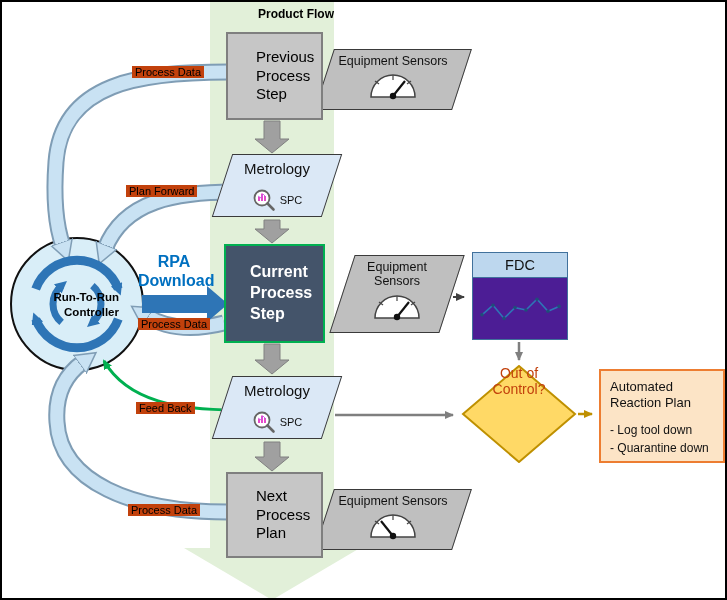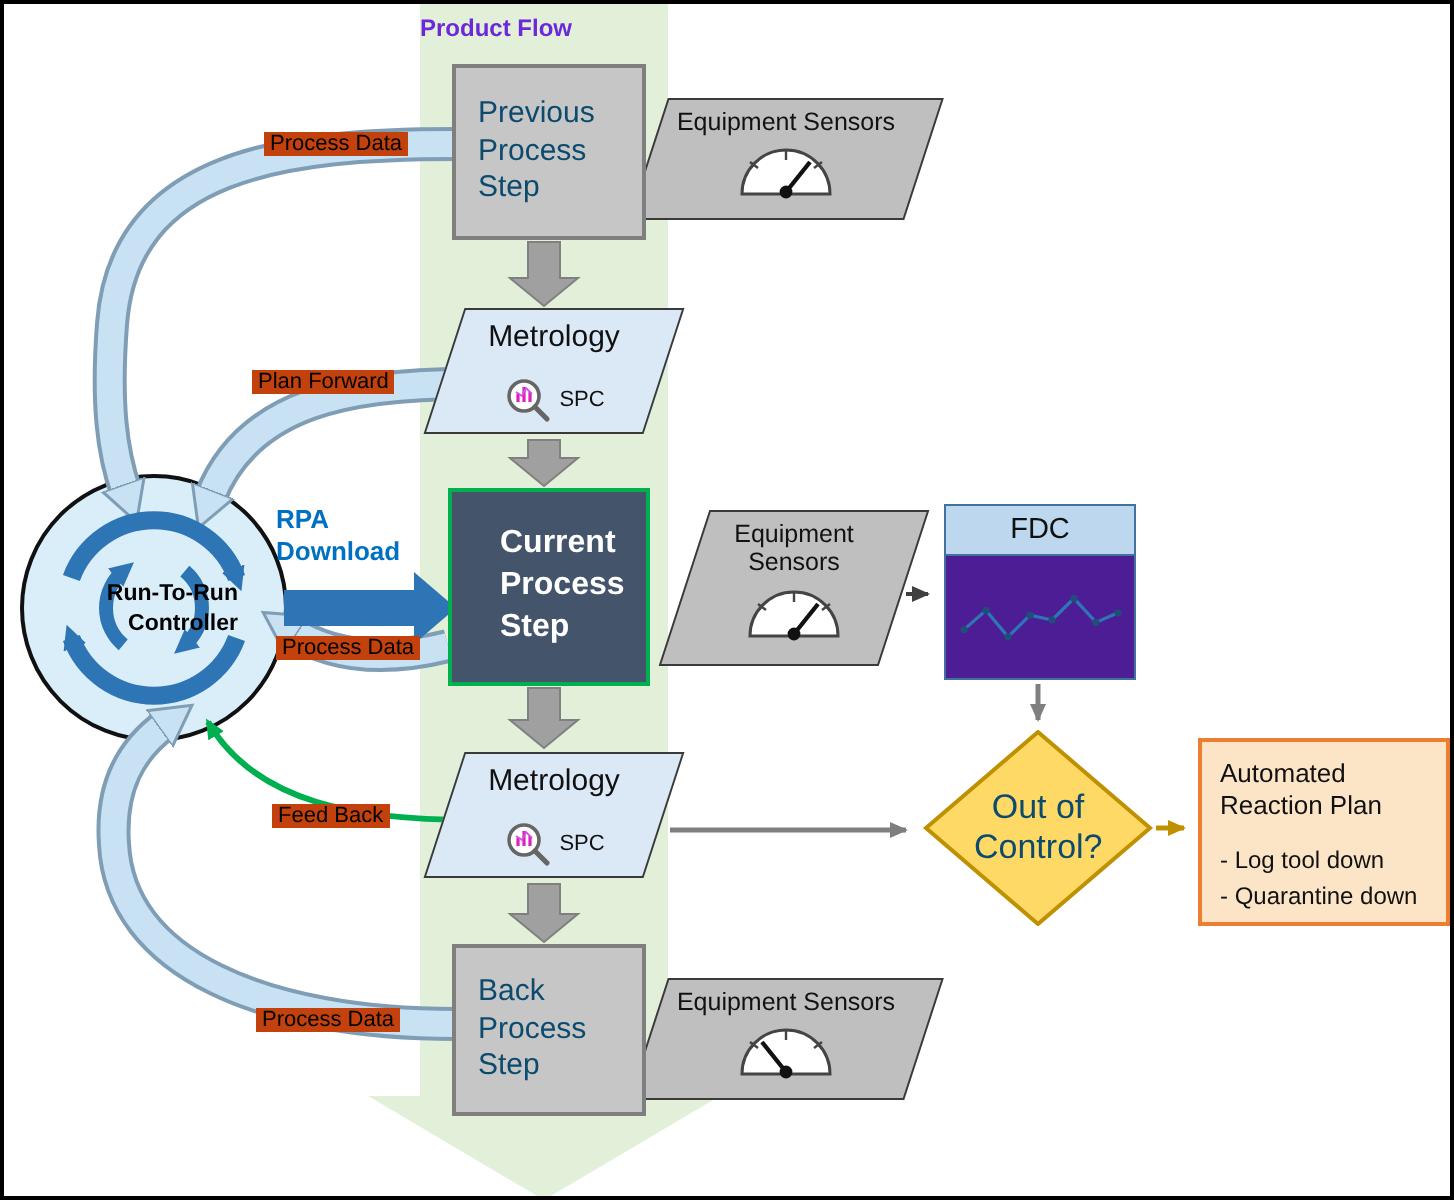--- a/index.html
+++ b/index.html
@@ -3,61 +3,61 @@
 <meta charset="utf-8">
 <style>
   * { margin:0; padding:0; box-sizing:border-box; }
   body { font-family:"Liberation Sans", sans-serif; background:#ffffff; }
   .canvas { position:relative; width:727px; height:600px; background:#fff; border:2px solid #000; overflow:hidden; }
   .abs { position:absolute; }
 
   .band { background:#e2f0d9; z-index:1; }
   .bandhead { width:0; height:0; border-left:88px solid transparent; border-right:88px solid transparent;
               border-top:52px solid #e2f0d9; z-index:1; }
-  .band-label { z-index:2; text-align:left; font-size:12px; font-weight:bold; color:#6d28d9; }
+  .band-label { z-index:2; text-align:right; font-size:12px; font-weight:bold; color:#000000; }
 
   .controller { background:#d9eef8; border:2px solid #111; border-radius:50%; z-index:2; }
   .controller-label { z-index:6; font-size:11.5px; font-weight:bold; text-align:right; line-height:1.3; color:#000; }
 
   #overlay { position:absolute; left:0; top:0; z-index:3; pointer-events:none; }
   .blue-out { fill:none; stroke:#7f9db5; stroke-width:17; }
   .blue-in  { fill:none; stroke:#c9e2f3; stroke-width:13; }
 
   .stepbox { background:#c6c6c6; border:2px solid #7f7f7f; z-index:4; display:flex; flex-direction:column;
-             justify-content:center; padding-left:11px; font-size:15px; line-height:1.25; color:#0c4a6e; }
+             justify-content:center; padding-left:28px; font-size:15px; line-height:1.25; color:#000000; }
   .currentbox { background:#44546a; border:2px solid #00b050; z-index:4; display:flex; flex-direction:column;
                 justify-content:center; padding-left:24px; font-size:16px; font-weight:bold; line-height:1.3; color:#fff; }
 
   .para { z-index:4; transform:skewX(-18deg); border:1.5px solid #3a3a3a; }
   .para.blue { background:#dbe8f6; }
   .para.gray { background:#bfbfbf; }
   .unskew { position:absolute; left:0; top:0; right:0; bottom:0; transform:skewX(18deg); }
   .met-label { text-align:center; margin-top:5px; font-size:15px; color:#111; }
   .spc-row { position:absolute; bottom:4px; left:0; right:0; display:flex; align-items:center; justify-content:center; gap:3px; }
   .spc-text { font-size:11px; color:#111; }
   .sensor-label { text-align:center; margin-top:4px; font-size:12.5px; line-height:1.15; color:#111; }
   .sensor-label.narrow { width:78px; margin-left:auto; margin-right:auto; }
   .gauge-wrap { display:flex; justify-content:center; margin-top:2px; }
 
   .fdc { z-index:4; background:#4c1d95; border:1.5px solid #41719c; }
   .fdc-header { height:25px; background:#bdd7ee; border-bottom:1px solid #41719c; text-align:center;
                 font-size:14.5px; line-height:25px; color:#111; }
   .fdc-body { display:flex; justify-content:center; }
 
   .diamond-wrap { z-index:4; }
-  .diamond-label { position:absolute; left:0; top:0; right:0; bottom:0; display:flex; align-items:center;
-                   justify-content:center; font-size:17px; text-align:center; color:#0c4a6e; }
+  .diamond-label { position:absolute; left:0; top:0; right:0; bottom:0; display:flex; 
+                   justify-content:center; font-size:14px; text-align:center; color:#c2410c; }
   .diamond-label span { display:block; width:64px; }
 
   .reaction { z-index:4; background:#fce4c6; border:2px solid #ed7d31; padding:8px 9px; font-size:13px; color:#111; }
   .reaction-title { margin-bottom:9px; line-height:1.25; }
   .reaction-item { font-size:12px; line-height:1.5; }
 
   .conn-label { z-index:5; background:#c2410c; font-size:11px; padding:0 3px; white-space:nowrap; color:#000; }
-  .rpa-label { z-index:5; color:#0070c0; font-weight:bold; font-size:13px; text-align:left; line-height:1.2; }
+  .rpa-label { z-index:5; color:#0070c0; font-weight:bold; font-size:16px; text-align:center; line-height:1.2; }
 </style>
 </head>
 <body>
 
 <div class="canvas">
 
   <div class="abs band" style="left:208px; top:0; width:124px; height:546px;"></div>
   <div class="abs bandhead" style="left:182px; top:546px;"></div>
   <div class="abs band-label" style="left:208px; top:5px; width:124px;">Product Flow</div>
 
@@ -207,21 +207,21 @@
           <path d="M7,13 L7,9 M10,13 L10,5.5 M13,13 L13,8" stroke="#e01fc0" stroke-width="1.6"></path>
           <path d="M6,8 L9,10 L11,6 L14,9" stroke="#c957e0" stroke-width="0.9" fill="none"></path>
           <line x1="15.5" y1="15.5" x2="21.5" y2="21.5" stroke="#666" stroke-width="2.6" stroke-linecap="round"></line>
         </svg>
         <span class="spc-text">SPC</span>
       </div>
     </div>
   </div>
 
   <div class="abs stepbox" style="left:224px; top:470px; width:97px; height:86px;">
-    <span>Back Process Step</span>
+    <span>Next Process Plan</span>
   </div>
 
   <div class="abs fdc" style="left:470px; top:250px; width:96px; height:88px;">
     <div class="fdc-header">FDC</div>
     <div class="fdc-body">
       <svg id="fdc-chart" width="92" height="56">
           <polyline points="8,36.8 19,27.200000000000003 30,40.4 41,29.6 52,32 63,21.200000000000003 74,33.2 85,28.4" fill="none" stroke="#2e75b6" stroke-width="1.6"></polyline>
           <circle cx="8" cy="36.8" r="1.8" fill="#1f4e79"></circle>
           <circle cx="19" cy="27.200000000000003" r="1.8" fill="#1f4e79"></circle>
           <circle cx="30" cy="40.4" r="1.8" fill="#1f4e79"></circle>

